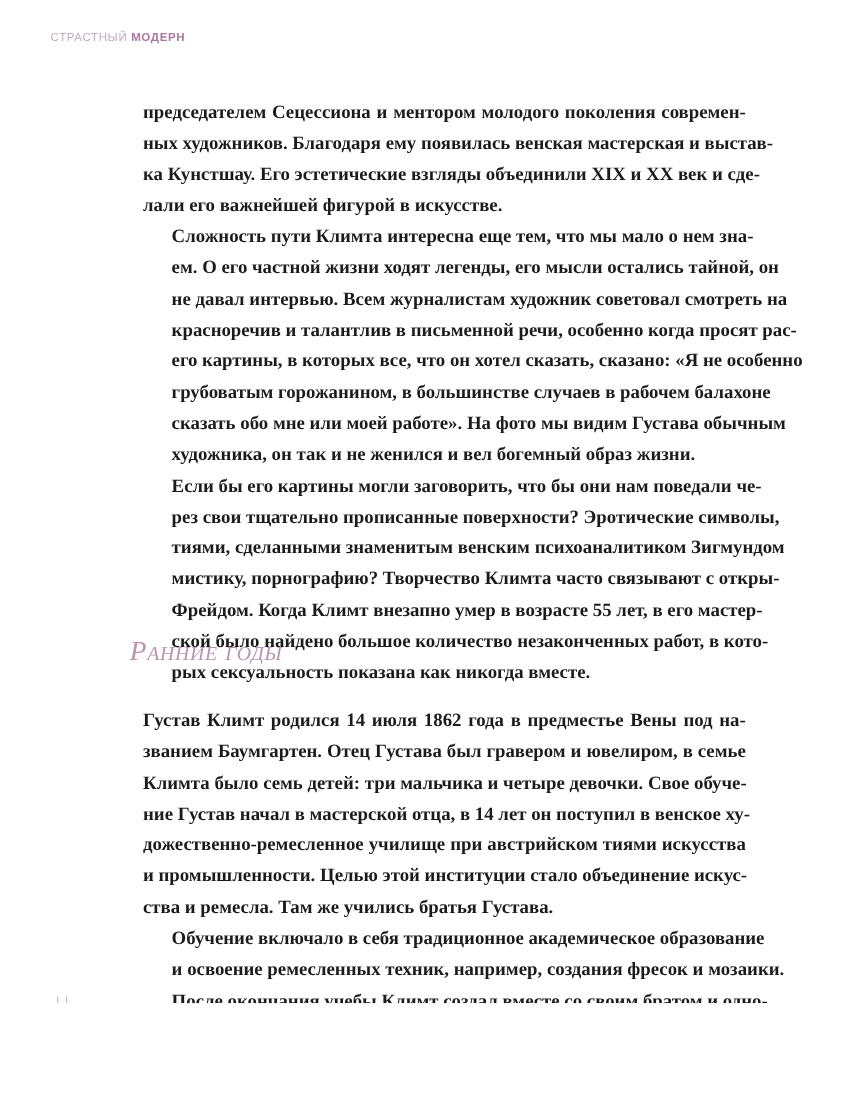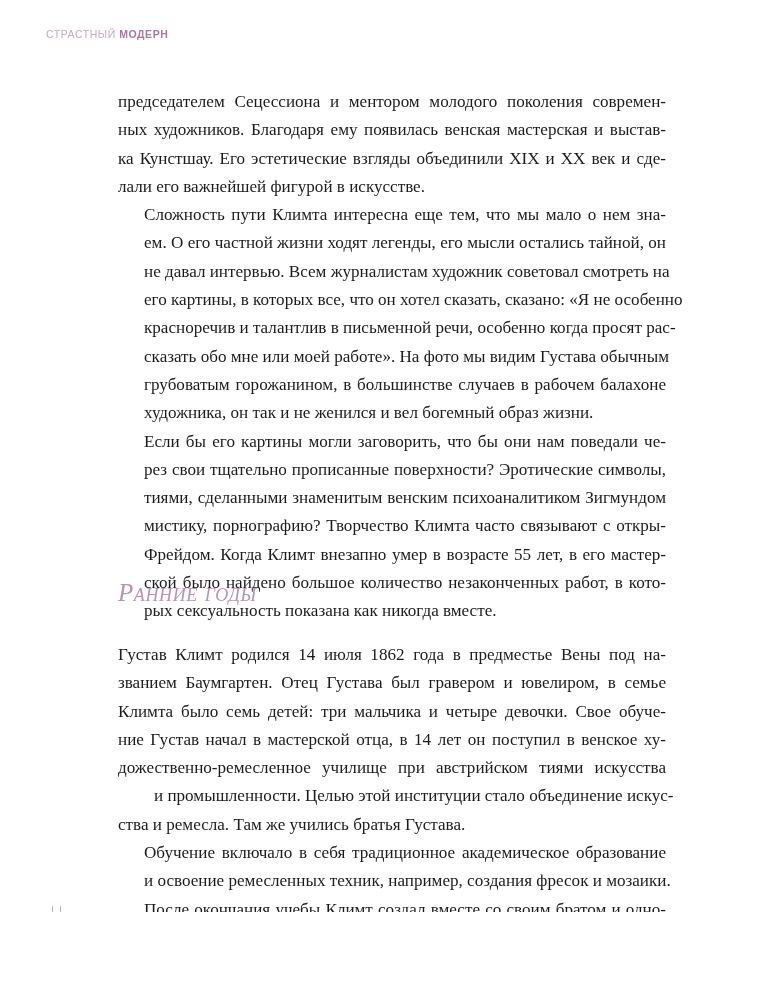--- a/index.html
+++ b/index.html
@@ -32,23 +32,24 @@
     font-weight: 400;
   }
   .running-head .rh-bold {
     color: #a8789f;
     font-weight: 700;
   }
 
   
   .column {
     position: absolute;
-    left: 118px;
+    left: 130px;
     top: 88px;
     width: 548px;
+    font-weight: bold;
   }
   p.body {
     margin: 0;
     color: #1b1b1b;
     font-size: 17.1px;
     line-height: 28.3px;
     text-align: justify;
     text-justify: inter-word;
     -webkit-hyphens: none;
     hyphens: none;
@@ -135,24 +136,24 @@
         <p class="body">
           <span class="ln just" style="text-align-last: justify;">председателем Сецессиона и ментором молодого поколения современ-</span>
           <span class="ln just" style="text-align-last: justify;">ных художников. Благодаря ему появилась венская мастерская и выстав-</span>
           <span class="ln just" style="text-align-last: justify;">ка Кунстшау. Его эстетические взгляды объединили XIX и XX век и сде-</span>
           <span class="ln last">лали его важнейшей фигурой в искусстве.</span>
         </p>
         <p class="body indent">
           <span class="ln just" style="text-align-last: justify; text-indent: 26px;">Сложность пути Климта интересна еще тем, что мы мало о нем зна-</span>
           <span class="ln just" style="text-align-last: justify;">ем. О его частной жизни ходят легенды, его мысли остались тайной, он</span>
           <span class="ln just" style="text-align-last: justify;">не давал интервью. Всем журналистам художник советовал смотреть на</span>
+          <span class="ln just" style="text-align-last: justify;">красноречив и талантлив в письменной речи, особенно когда просят рас-</span>
           <span class="ln just" style="text-align-last: justify;">его картины, в которых все, что он хотел сказать, сказано: «Я не особенно</span>
-          <span class="ln just" style="text-align-last: justify;">красноречив и талантлив в письменной речи, особенно когда просят рас-</span>
+          <span class="ln just" style="text-align-last: justify;">грубоватым горожанином, в большинстве случаев в рабочем балахоне</span>
           <span class="ln just" style="text-align-last: justify;">сказать обо мне или моей работе». На фото мы видим Густава обычным</span>
-          <span class="ln just" style="text-align-last: justify;">грубоватым горожанином, в большинстве случаев в рабочем балахоне</span>
           <span class="ln last">художника, он так и не женился и вел богемный образ жизни.</span>
         </p>
         <p class="body indent">
           <span class="ln just" style="text-align-last: justify; text-indent: 26px;">Если бы его картины могли заговорить, что бы они нам поведали че-</span>
           <span class="ln just" style="text-align-last: justify;">рез свои тщательно прописанные поверхности? Эротические символы,</span>
           <span class="ln just" style="text-align-last: justify;">тиями, сделанными знаменитым венским психоаналитиком Зигмундом</span>
           <span class="ln just" style="text-align-last: justify;">мистику, порнографию? Творчество Климта часто связывают с откры-</span>
           <span class="ln just" style="text-align-last: justify;">Фрейдом. Когда Климт внезапно умер в возрасте 55 лет, в его мастер-</span>
           <span class="ln just" style="text-align-last: justify;">ской было найдено большое количество незаконченных работ, в кото-</span>
           <span class="ln last">рых сексуальность показана как никогда вместе.</span>
@@ -165,21 +166,21 @@
   </div>
 
   <div class="column" style="top:641px;">
     <div id="section-paragraphs">
         <p class="body">
           <span class="ln just" style="text-align-last: justify;">Густав Климт родился 14 июля 1862 года в предместье Вены под на-</span>
           <span class="ln just" style="text-align-last: justify;">званием Баумгартен. Отец Густава был гравером и ювелиром, в семье</span>
           <span class="ln just" style="text-align-last: justify;">Климта было семь детей:  три мальчика и четыре девочки. Свое обуче-</span>
           <span class="ln just" style="text-align-last: justify;">ние Густав начал в мастерской отца, в 14 лет он поступил в венское ху-</span>
           <span class="ln just" style="text-align-last: justify;">дожественно-ремесленное училище при австрийском тиями искусства</span>
-          <span class="ln just" style="text-align-last: justify; margin-left: 36px;">и промышленности. Целью этой институции стало объединение искус-</span>
+          <span class="ln just" style="text-align-last: justify;">и промышленности. Целью этой институции стало объединение искус-</span>
           <span class="ln last">ства и ремесла. Там же учились братья Густава.</span>
         </p>
         <p class="body indent">
           <span class="ln just" style="text-align-last: justify; text-indent: 26px;">Обучение включало в себя традиционное академическое образование</span>
           <span class="ln just" style="text-align-last: justify;">и освоение ремесленных техник, например, создания фресок и мозаики.</span>
           <span class="ln just" style="text-align-last: justify;">После окончания учебы Климт создал вместе со своим братом и одно-</span>
           <span class="ln last">классником Францем Матчем мастерскую «Компания художников».</span>
         </p>
       </div>
   </div>

